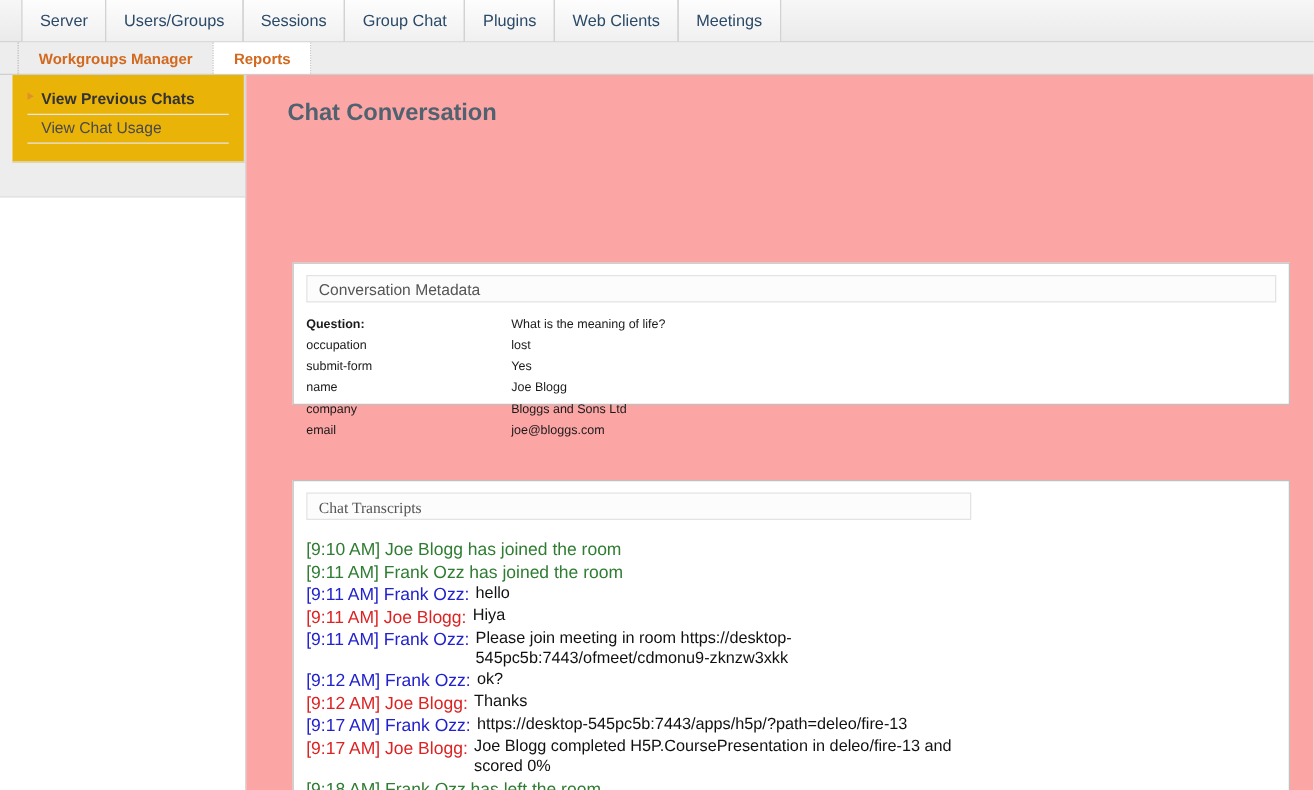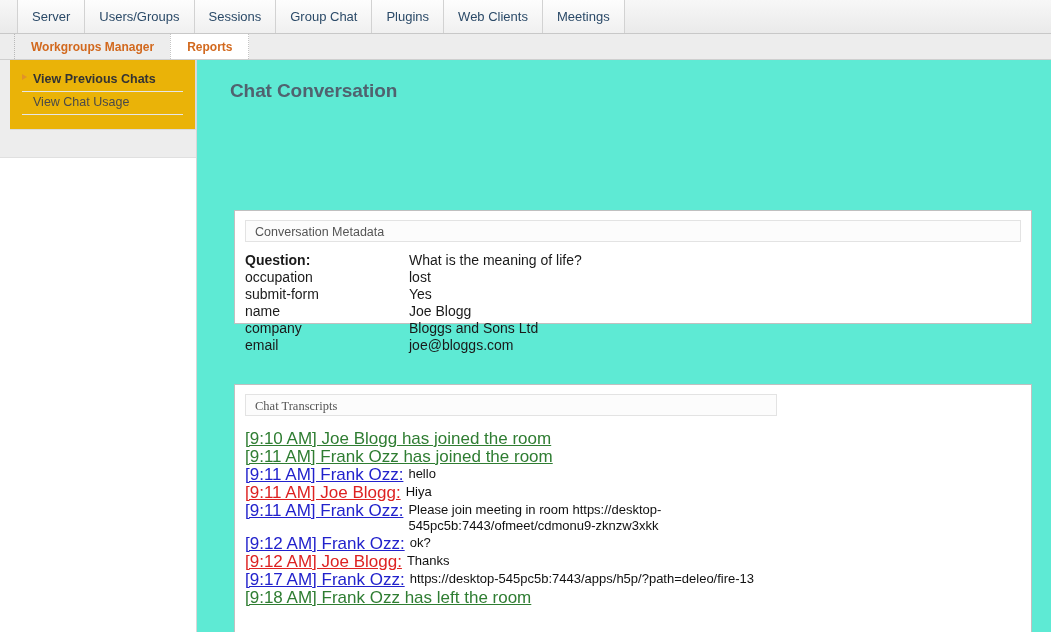--- a/index.html
+++ b/index.html
@@ -144,21 +144,21 @@
     background: #d8d8d8;
   }
 
   
   .main {
     position: absolute;
     left: 197px;
     top: 0;
     right: 0;
     bottom: 0;
-    background: #5eead4;
+    background: #fca5a5;
     overflow: hidden;
   }
   .page-title {
     margin: 20px 0 0 33px;
     font-size: 19px;
     font-weight: bold;
     color: #50626f;
     letter-spacing: -0.1px;
   }
 
@@ -182,21 +182,21 @@
     font-size: 12.5px;
     color: #555555;
     box-sizing: border-box;
   }
   .card.transcripts .card-inner-header { width: 532px; font-family: Liberation Serif, serif; }
 
   
   .meta-table {
     margin: 11px 0 0 10px;
     border-collapse: collapse;
-    font-size: 14px;
+    font-size: 10px;
     color: #1a1a1a;
   }
   .meta-table td {
     padding: 0 0 3px 0;
     vertical-align: top;
     line-height: 14px;
     white-space: nowrap;
   }
   .meta-table td.k { width: 164px; }
   .meta-table tr.q td.k { font-weight: bold; }
@@ -208,24 +208,23 @@
     line-height: 16px;
   }
   .t-row {
     display: flex;
     align-items: flex-start;
     margin-bottom: 1px;
   }
   .t-prefix {
     flex: 0 0 auto;
     white-space: nowrap;
-    font-size: 17px;
+    font-size: 14px;
     line-height: 16px;
     padding-top: 1px;
-    text-decoration: underline;
   }
   .t-row.system .t-prefix { color: #2f7d32; }
   .t-row.blue .t-prefix { color: #2222cc; }
   .t-row.red .t-prefix { color: #dd2222; }
   .t-body {
     margin-left: 5px;
     color: #111111;
     font-size: 13px;
     line-height: 16px;
     max-width: 408px;
@@ -322,20 +321,24 @@
             <span class="t-body">ok?</span>
           </div>
           <div class="t-row red">
             <span class="t-prefix">[9:12 AM] Joe Blogg:</span>
             <span class="t-body">Thanks</span>
           </div>
           <div class="t-row blue">
             <span class="t-prefix">[9:17 AM] Frank Ozz:</span>
             <span class="t-body">https://desktop-545pc5b:7443/apps/h5p/?path=deleo/fire-13</span>
           </div>
+          <div class="t-row red">
+            <span class="t-prefix">[9:17 AM] Joe Blogg:</span>
+            <span class="t-body">Joe Blogg completed H5P.CoursePresentation in deleo/fire-13 and scored 0%</span>
+          </div>
           <div class="t-row system">
             <span class="t-prefix">[9:18 AM] Frank Ozz has left the room</span>
           </div>
         </div>
     </div>
 
   </div>
 </div>
 
 </body></html>

